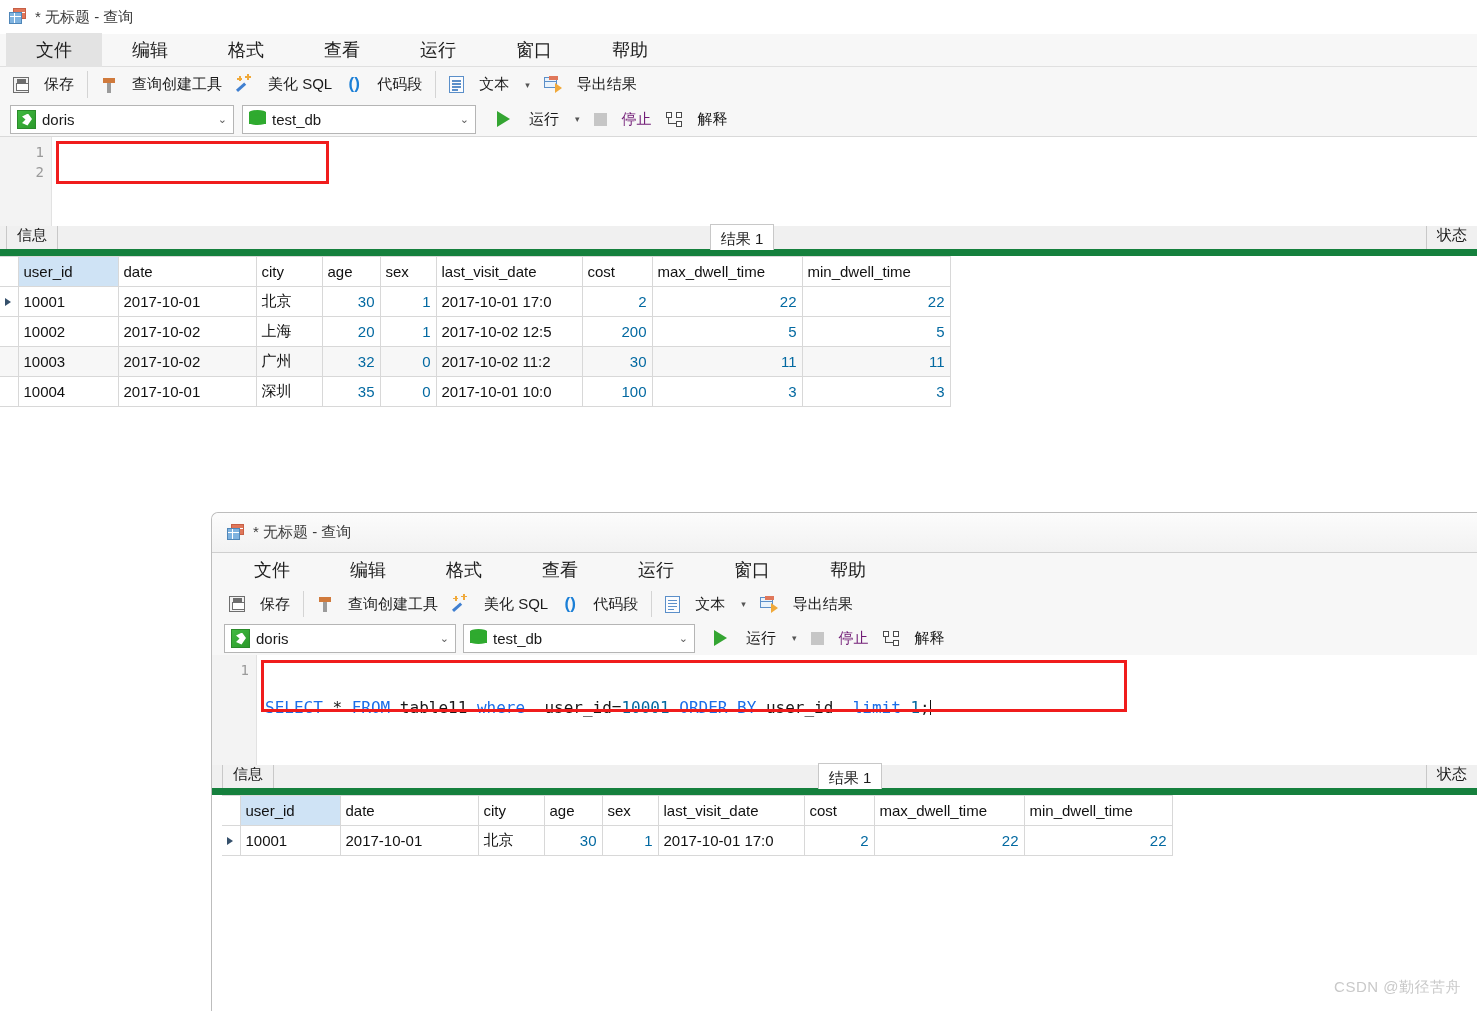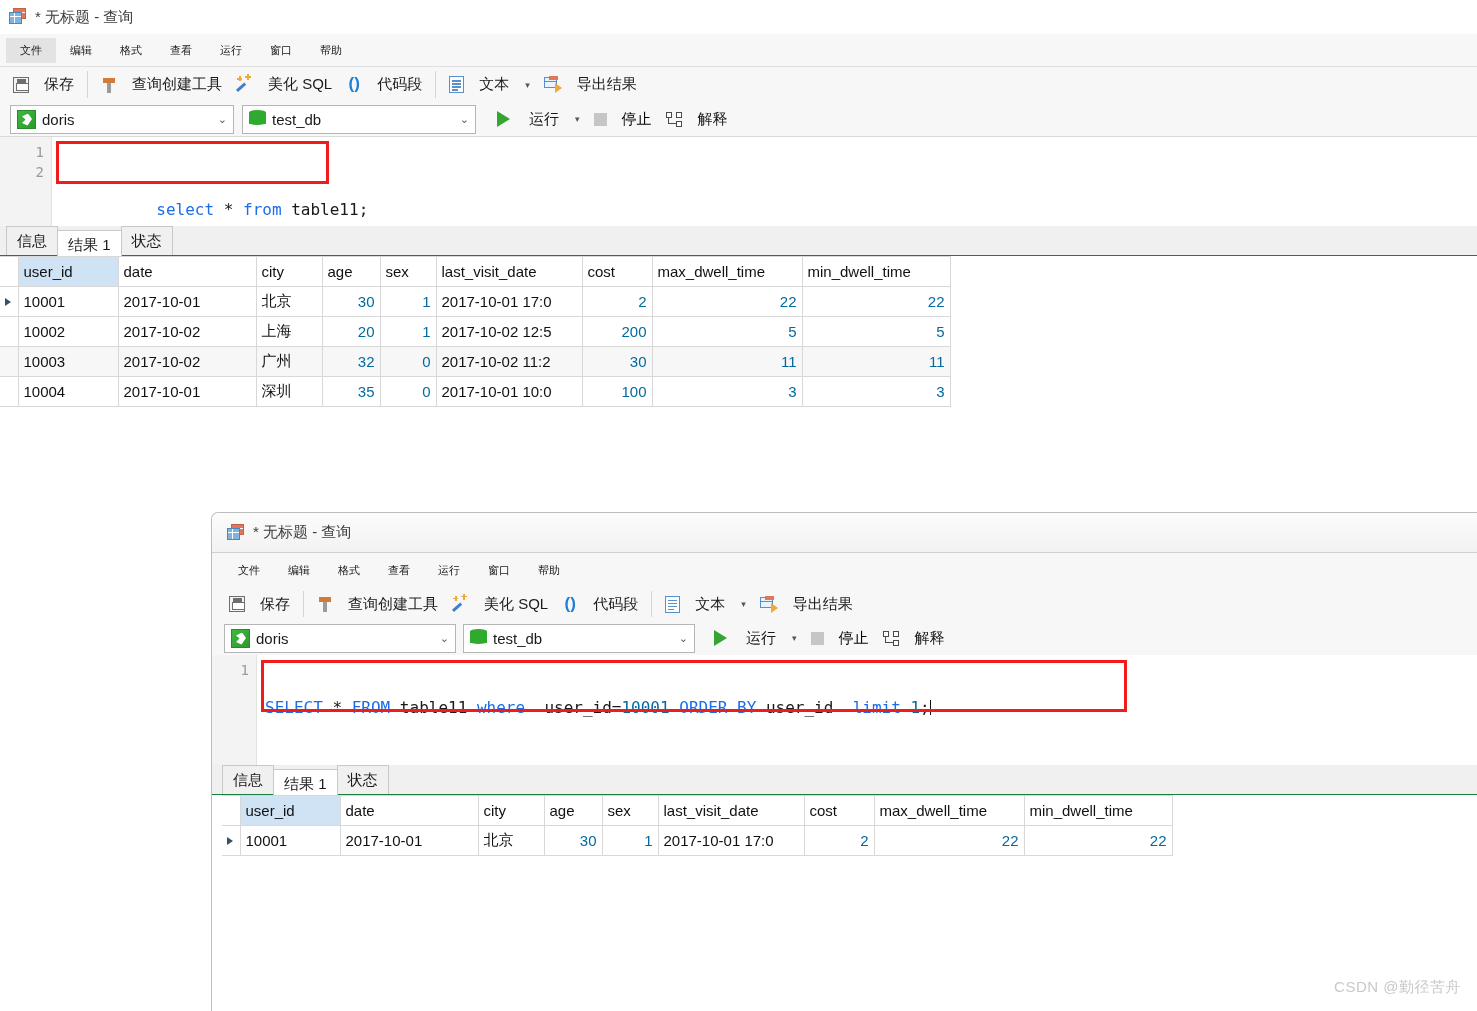--- a/index.html
+++ b/index.html
@@ -32,32 +32,32 @@
   .title-icon .sheet-front::after{
     content:""; position:absolute; left:0; top:3px; right:0; height:1px; background:#fff;
   }
   .title-icon .sheet-front::before{
     content:""; position:absolute; left:4px; top:0; bottom:0; width:1px; background:#fff;
   }
   .title-text { font-size: 15px; color: #3b3b3b; white-space: nowrap; }
 
   .menubar { display:flex; align-items:center; background:#f7f7f7; }
   .menu-item {
-    font-size: 11px; color:#202020; padding: 5px 14px; white-space: nowrap; cursor: default;
+    font-size: 18px; color:#202020; padding: 5px 30px; white-space: nowrap; cursor: default;
   }
   .menu-item.active { background:#e3e3e3; }
 
   .toolbar {
     display:flex; align-items:center; background:#f7f7f7; gap:0px;
   }
   .tb-btn {
     display:flex; align-items:center; gap:15px;
     font-size:15px; color:#1b1b1b; padding:3px 7px; white-space:nowrap; cursor:default;
   }
-  .tb-btn.dim { color:#000000; }
+  .tb-btn.dim { color:#701a75; }
   .tb-sep { width:1px; align-self:stretch; margin:4px 6px; background:#d4d4d4; }
   .tb-caret { font-size:9px; color:#555; margin-left:1px; }
 
   
   .ic { position:relative; flex:0 0 auto; display:inline-block; }
   .ic-save { width:16px; height:16px; border:1px solid #6e6e6e; background:#f2f2f2; }
   .ic-save::before{ content:""; position:absolute; left:3px; top:1px; width:9px; height:5px; background:#6e6e6e;}
   .ic-save::after{ content:""; position:absolute; left:2px; bottom:1px; width:11px; height:6px; background:#fff; border:1px solid #6e6e6e;}
   .ic-hammer { width:16px; height:16px; }
   .ic-hammer::before{ content:""; position:absolute; left:6px; top:6px; width:4px; height:10px; background:#9b9b9b;}
@@ -121,21 +121,21 @@
     font-size:16px; padding-top:5px; white-space:pre;
   }
   .code .line { line-height:20px; padding-left:8px; }
   .kw  { color:#1b6ee8; }
   .num { color:#0369a1; }
   .pln { color:#1a1a1a; }
   .caret-bar { display:inline-block; width:1px; height:15px; background:#111; vertical-align:-2px; }
   .redbox { position:absolute; border:3px solid #f01c1c; pointer-events:none; }
 
   
-  .tabstrip { display:flex; align-items:flex-end; background:#f0f0f0; border-bottom:1px solid #15803d; height:30px;}
+  .tabstrip { display:flex; align-items:flex-end; background:#f0f0f0; border-bottom:7px solid #15803d; height:30px;justify-content:space-between;}
   .rtab {
     font-size:15px; color:#1b1b1b; padding:4px 10px 4px 10px; cursor:default;
     background:#f0f0f0; border:1px solid #c8c8c8; border-bottom:none; margin-right:-1px; line-height:20px;
   }
   .rtab.sel { background:#fff; position:relative; z-index:2; padding-top:4px; padding-bottom:1px; margin-bottom:-1px;}
 
   
   table.grid { border-collapse:collapse; font-size:15px; color:#111; table-layout:fixed; }
   table.grid th, table.grid td { border:1px solid #d8d8d8; padding:2px 5px; height:30px;
       overflow:hidden; white-space:nowrap; font-weight:normal; }
@@ -282,23 +282,20 @@
         <span>解释</span>
       </div>
     </div>
 
     <div class="editor">
       <div class="gutter">
         <div>1</div>
         <div>2</div>
       </div>
       <div class="code">
-        <div class="line">
-          <span class="kw">select</span><span class="pln"> * </span><span class="kw">from</span><span class="pln"> table11;</span>
-        </div>
         <div class="line">&nbsp;</div>
       </div>
       <div class="redbox" style="left:56px; top:4px; width:273px; height:43px;"></div>
     </div>
 
     <div class="tabstrip" style="padding-left:6px;">
       <div class="rtab">信息</div>
       <div class="rtab sel">结果 1</div>
       <div class="rtab">状态</div>
     </div>

